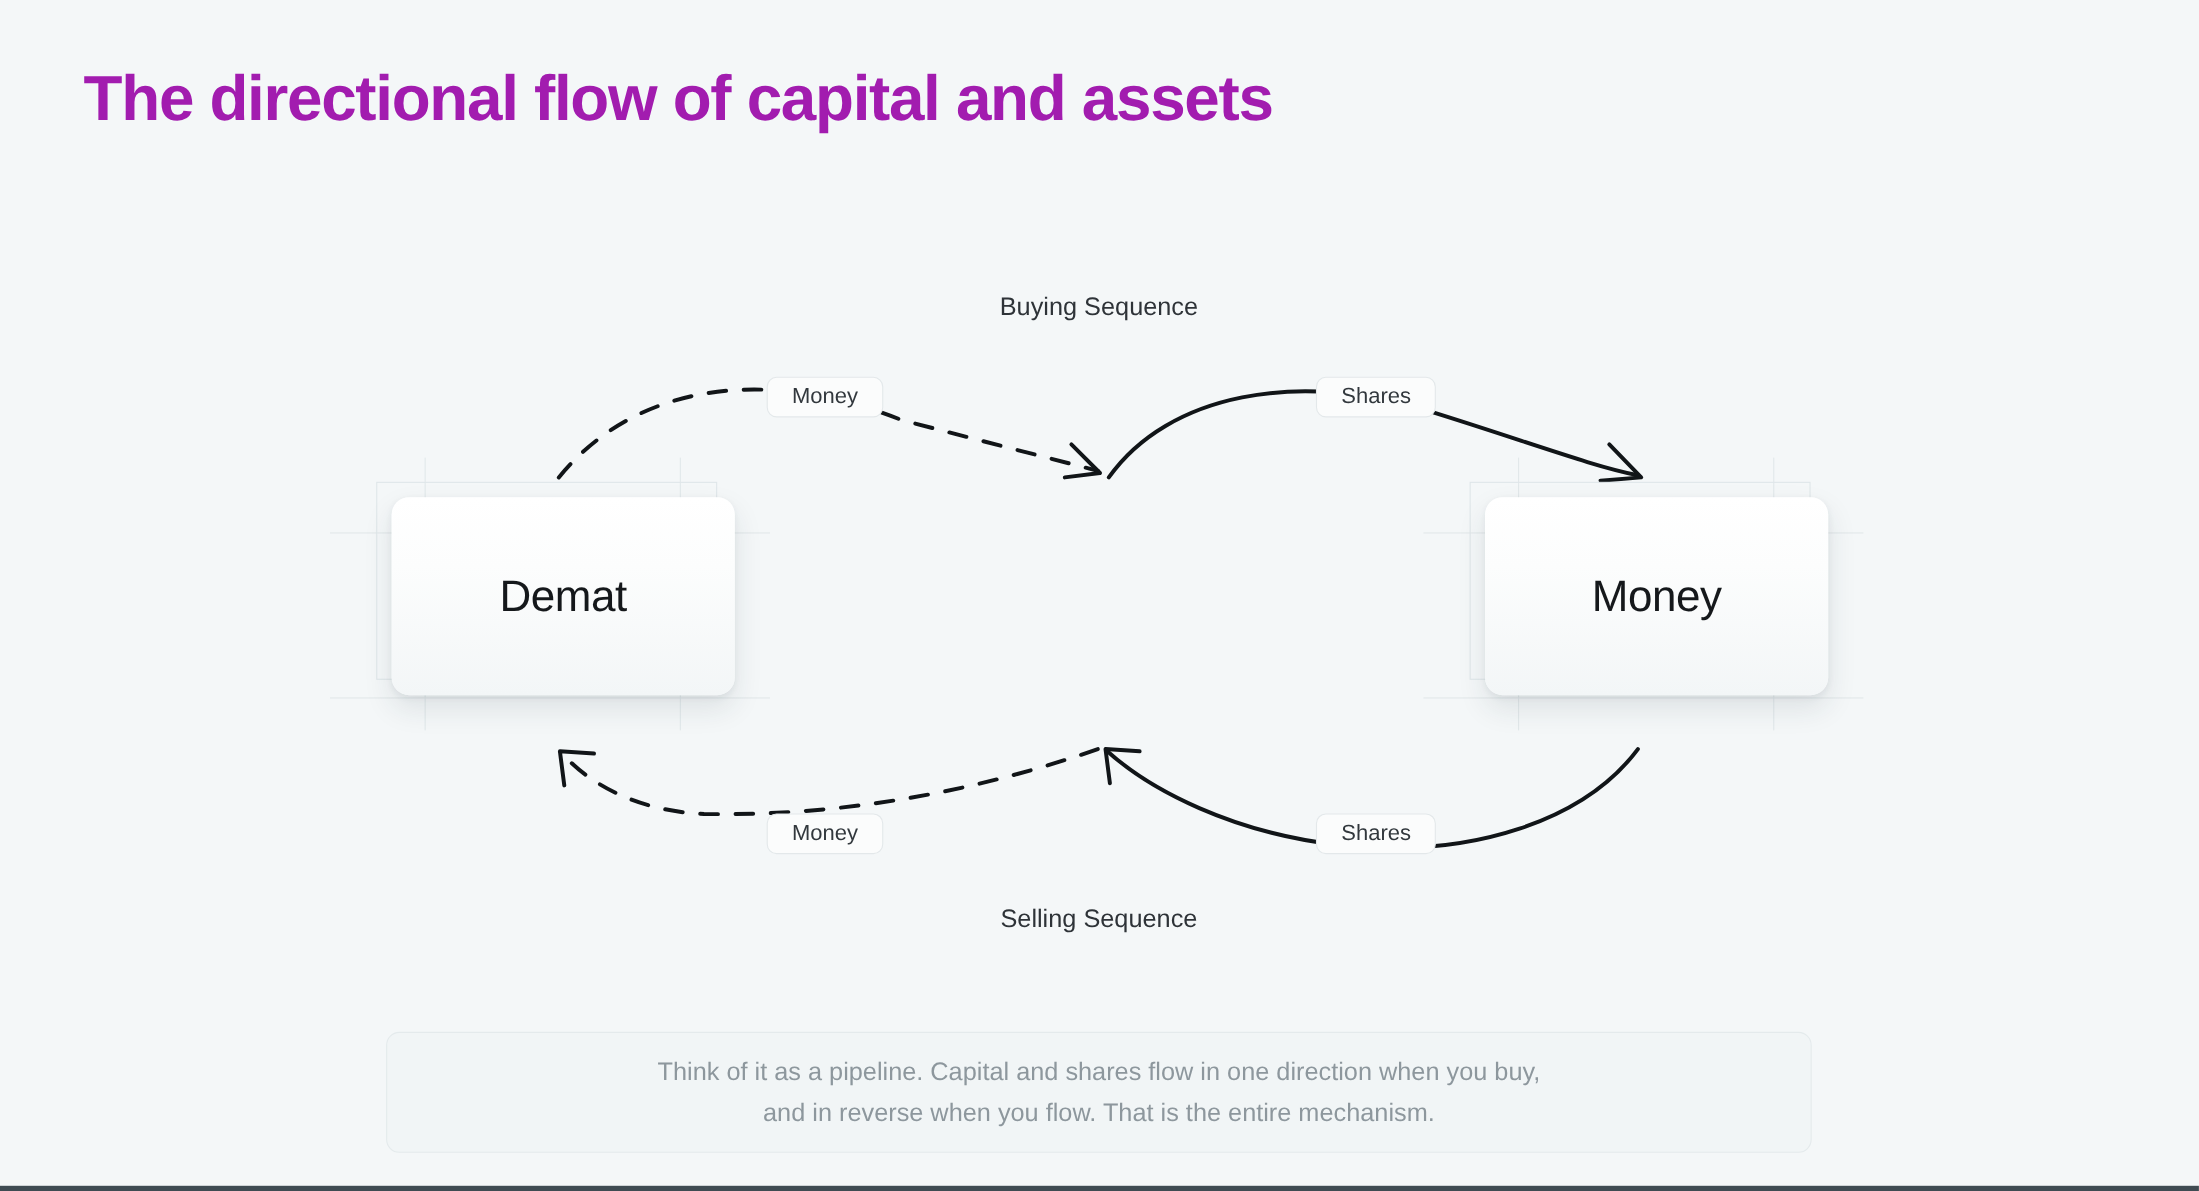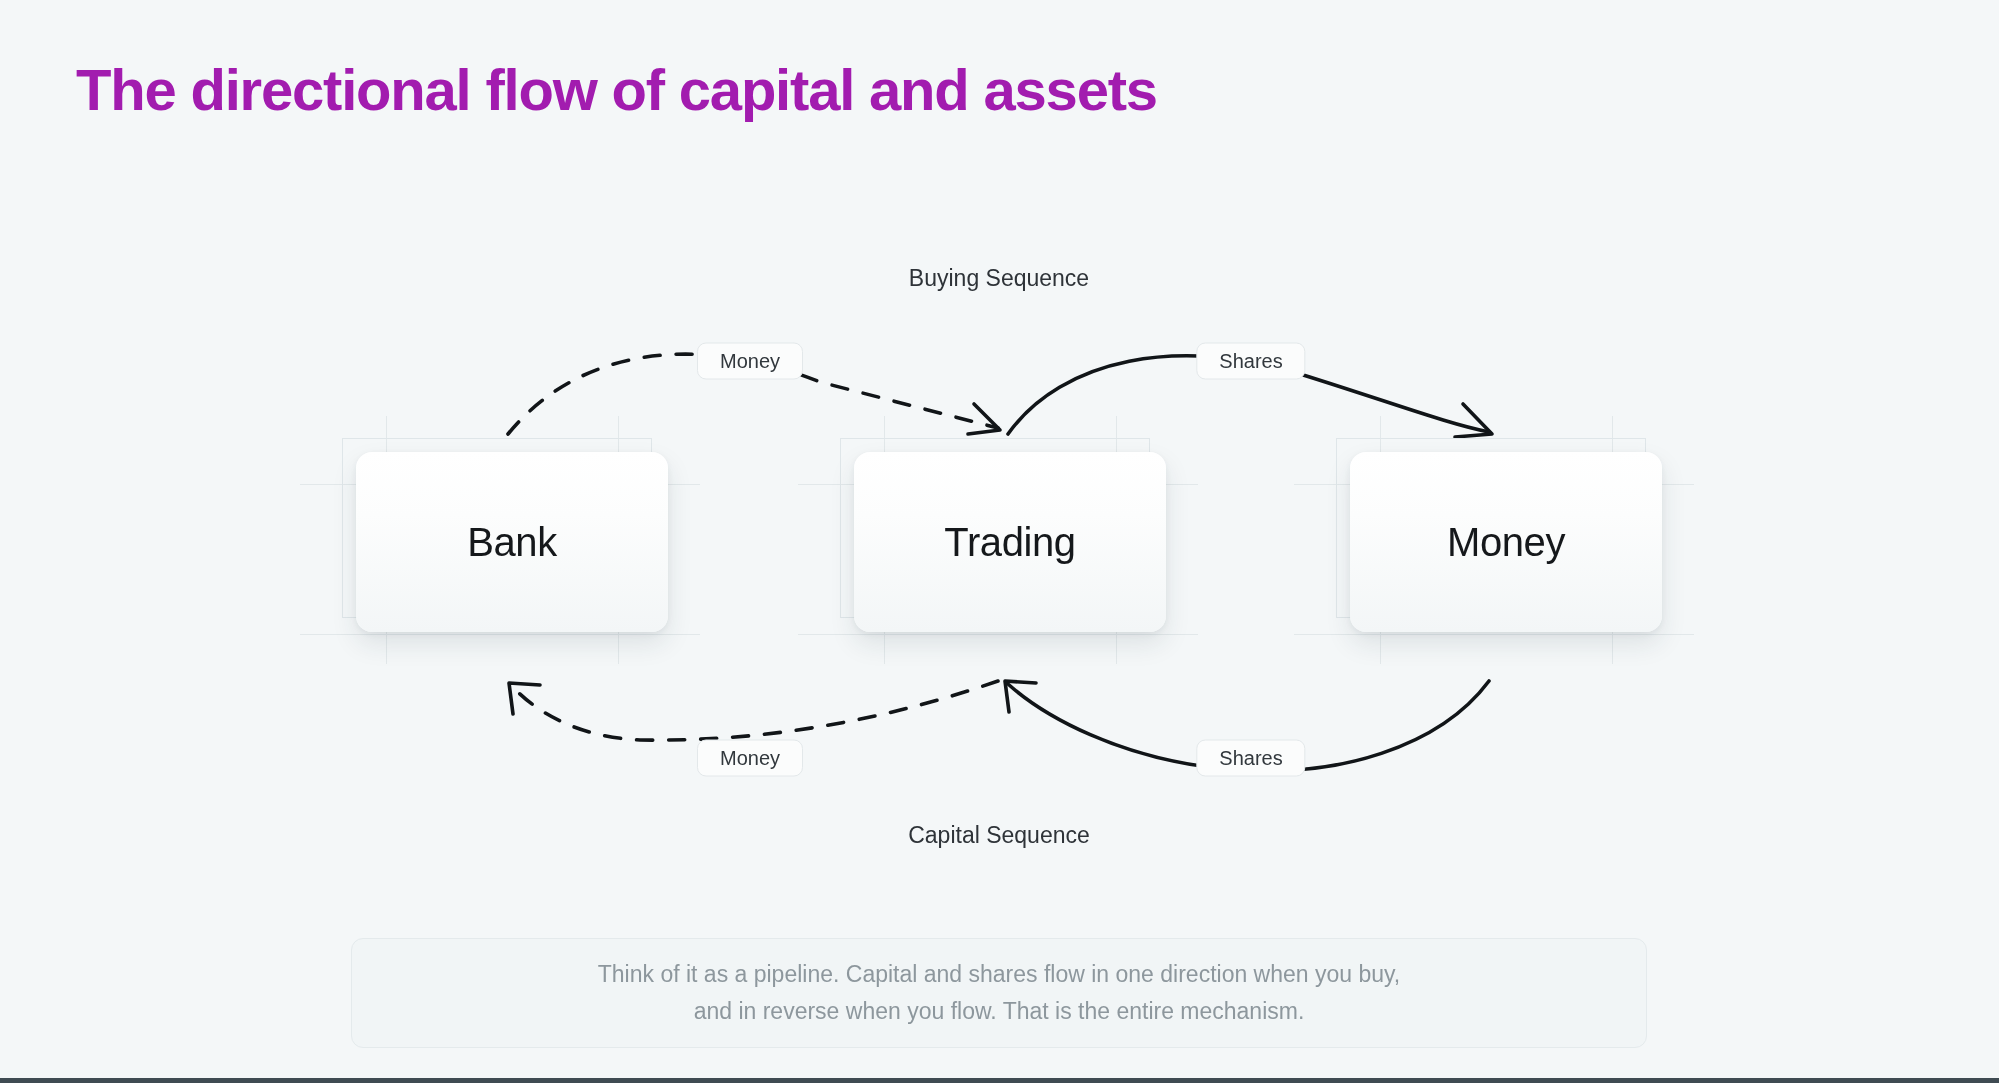--- a/index.html
+++ b/index.html
@@ -177,43 +177,33 @@
 
       <path d="M 998 681 C 880 722 760 742 640 740 C 575 737 534 710 512 686" stroke-dasharray="16 16"></path>
       <path d="M 540 685 L 509 683 L 513 714"></path>
 
       <path d="M 1489 681 C 1442 744 1340 782 1216 768 C 1120 757 1046 718 1008 684"></path>
       <path d="M 1036 683 L 1005 681 L 1009 712"></path>
     </g>
   </svg>
 
   <div class="seq-label seq-buying">Buying Sequence</div>
-  <div class="seq-label seq-selling">Capital Sequence</div>
+  <div class="seq-label seq-selling">Selling Sequence</div>
 
   <div class="node node-bank">
     <div class="node-cross-h top"></div>
     <div class="node-cross-h bot"></div>
     <div class="node-cross-v left"></div>
     <div class="node-cross-v right"></div>
     <div class="node-outline"></div>
     <div class="node-card">
-      <span class="node-label">Bank</span>
+      <span class="node-label">Demat</span>
     </div>
   </div>
 
-  <div class="node node-trading">
-    <div class="node-cross-h top"></div>
-    <div class="node-cross-h bot"></div>
-    <div class="node-cross-v left"></div>
-    <div class="node-cross-v right"></div>
-    <div class="node-outline"></div>
-    <div class="node-card">
-      <span class="node-label">Trading</span>
-    </div>
-  </div>
 
   <div class="node node-demat">
     <div class="node-cross-h top"></div>
     <div class="node-cross-h bot"></div>
     <div class="node-cross-v left"></div>
     <div class="node-cross-v right"></div>
     <div class="node-outline"></div>
     <div class="node-card">
       <span class="node-label">Money</span>
     </div>

